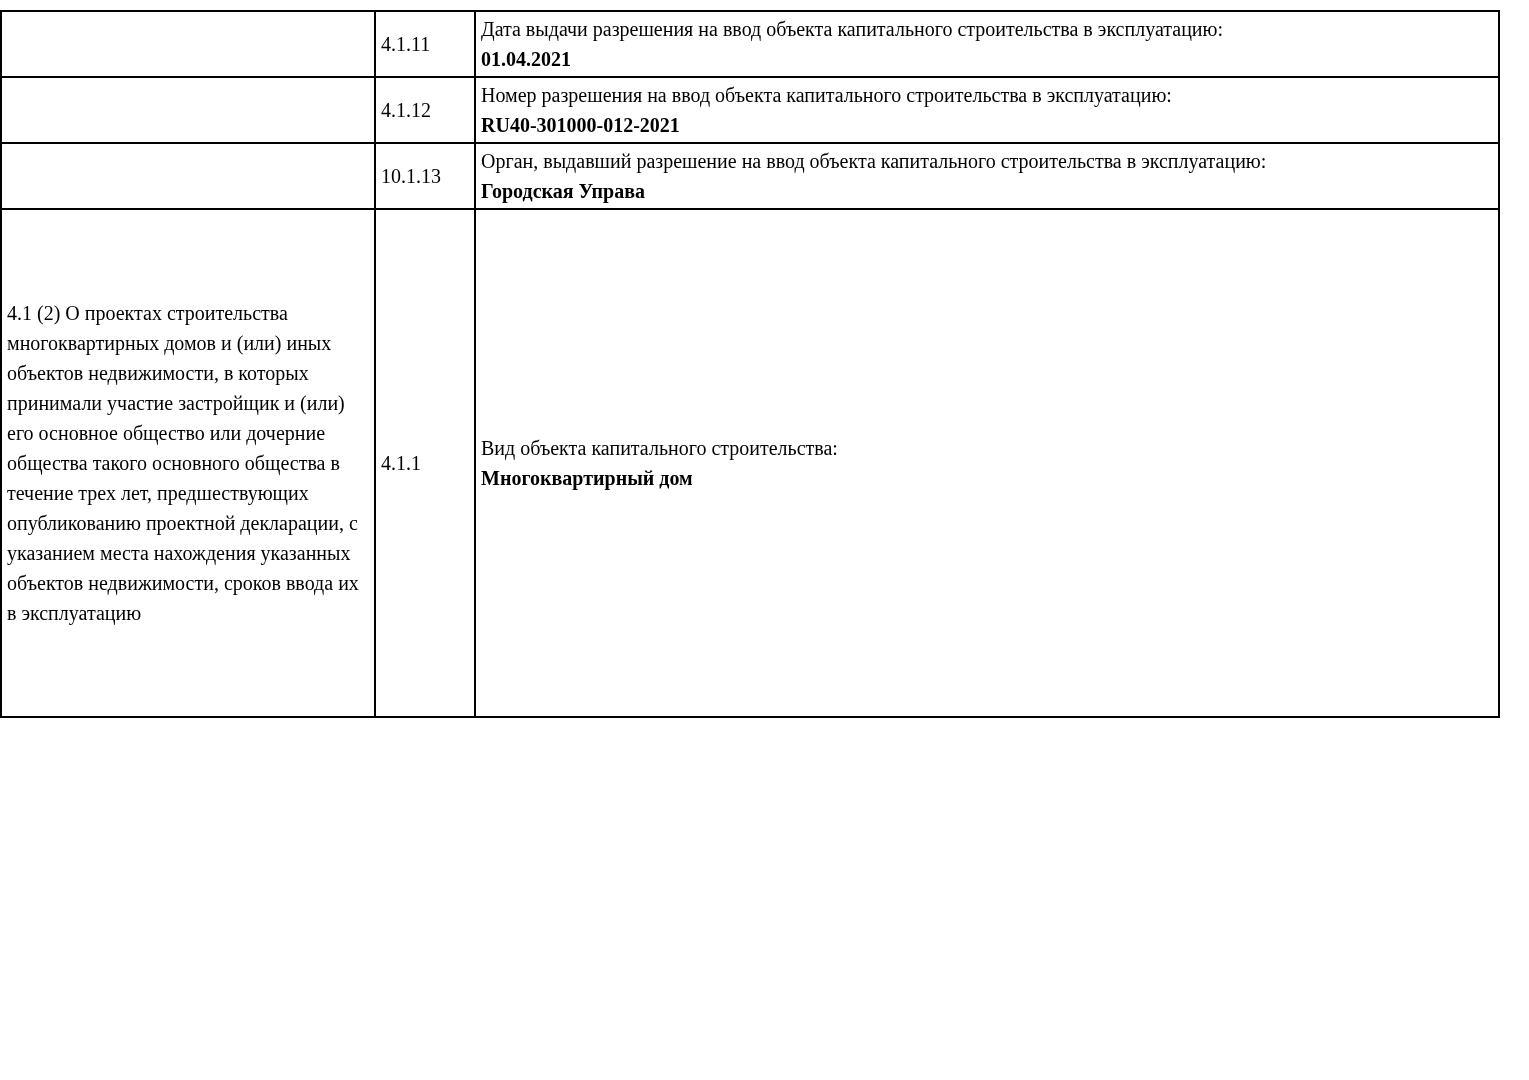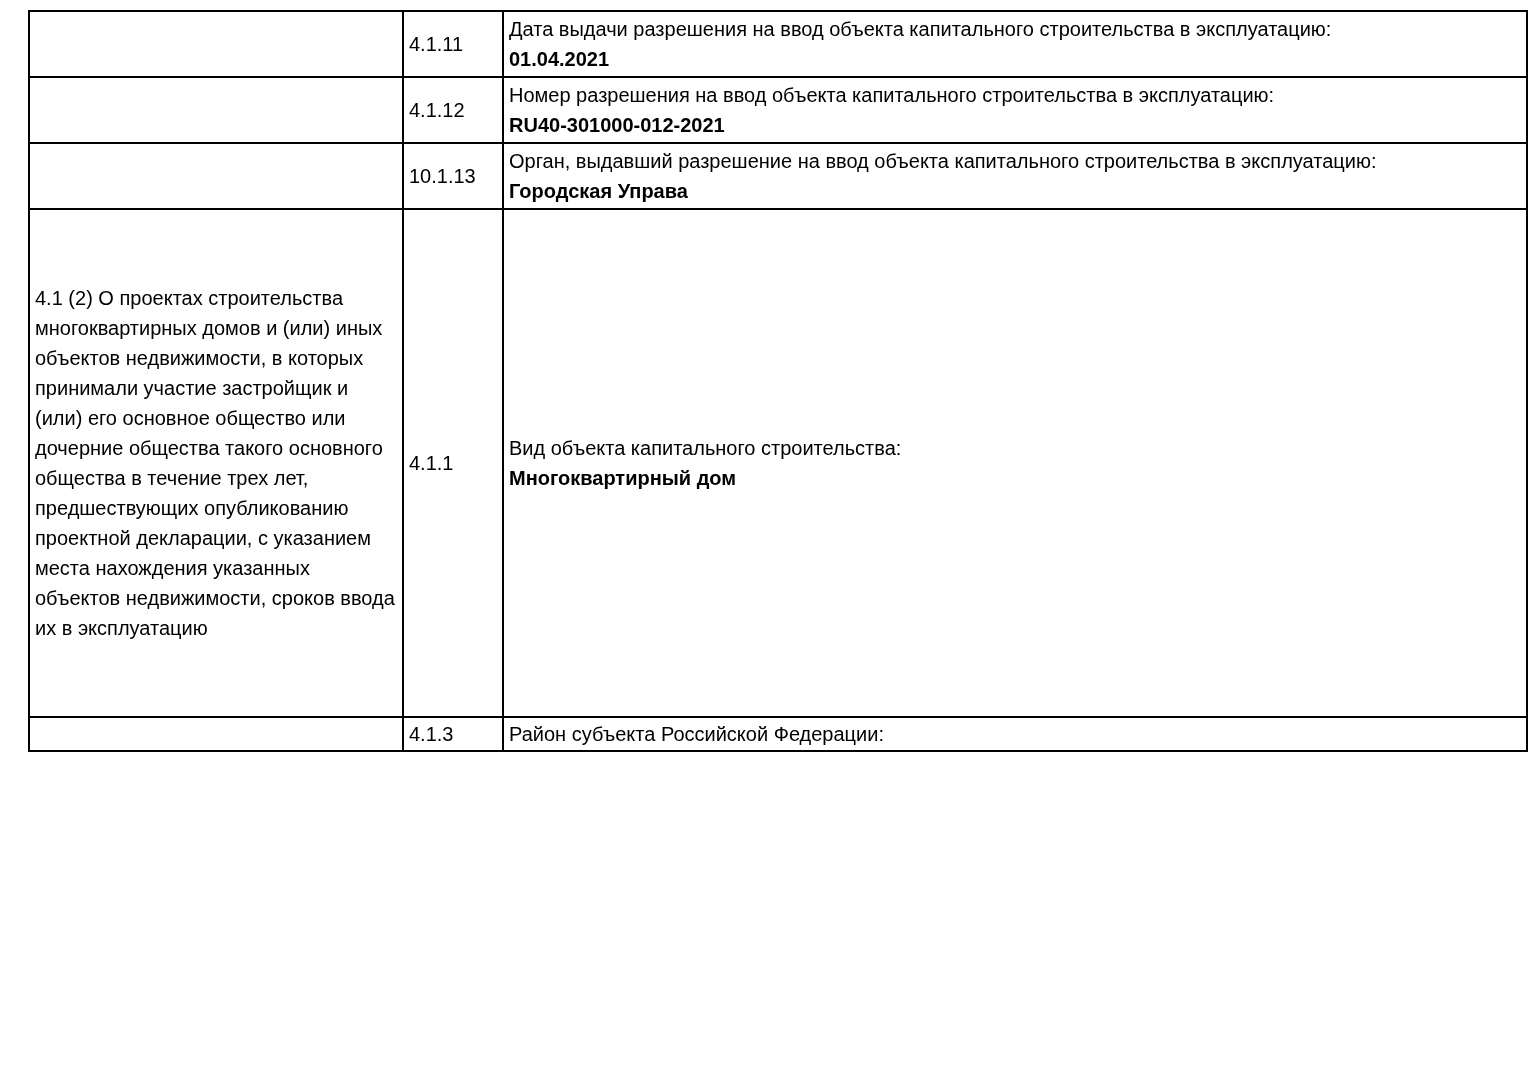--- a/index.html
+++ b/index.html
@@ -5,24 +5,24 @@
   html, body {
     margin: 0;
     padding: 0;
     background: #ffffff;
   }
   .page {
     width: 1529px;
     height: 1080px;
     background: #ffffff;
     color: #000000;
-    font-family: Liberation Sans, sans-serif;
+    font-family: Liberation Serif, serif;
     overflow: hidden;
     box-sizing: border-box;
-    padding: 10px 0 0 28px;
+    padding: 10px 0 0 0;
   }
   table.decl {
     border-collapse: collapse;
     table-layout: fixed;
     width: 1498px;
   }
   table.decl td {
     border: 2px solid #000000;
     font-size: 20px;
     line-height: 30px;
@@ -94,27 +94,20 @@
     <tr class="big">
       <td class="left-cell">4.1 (2) О проектах строительства многоквартирных домов и (или) иных объектов недвижимости, в которых принимали участие застройщик и (или) его основное общество или дочерние общества такого основного общества в течение трех лет, предшествующих опубликованию проектной декларации, с указанием места нахождения указанных объектов недвижимости, сроков ввода их в эксплуатацию</td>
       <td class="num-cell">4.1.1</td>
       <td class="field-cell">
         <div class="field-label">Вид объекта капитального строительства:</div>
         <div class="field-value">Многоквартирный дом</div>
       </td>
     </tr>
 
 
-    <tr class="h1">
-      <td class="left-cell"></td>
-      <td class="num-cell">4.1.3</td>
-      <td class="field-cell">
-        <div class="field-label">Район субъекта Российской Федерации:</div>
-      </td>
-    </tr>
 
 
 
 
 
 
   </tbody>
     </table>
 </div>
 

